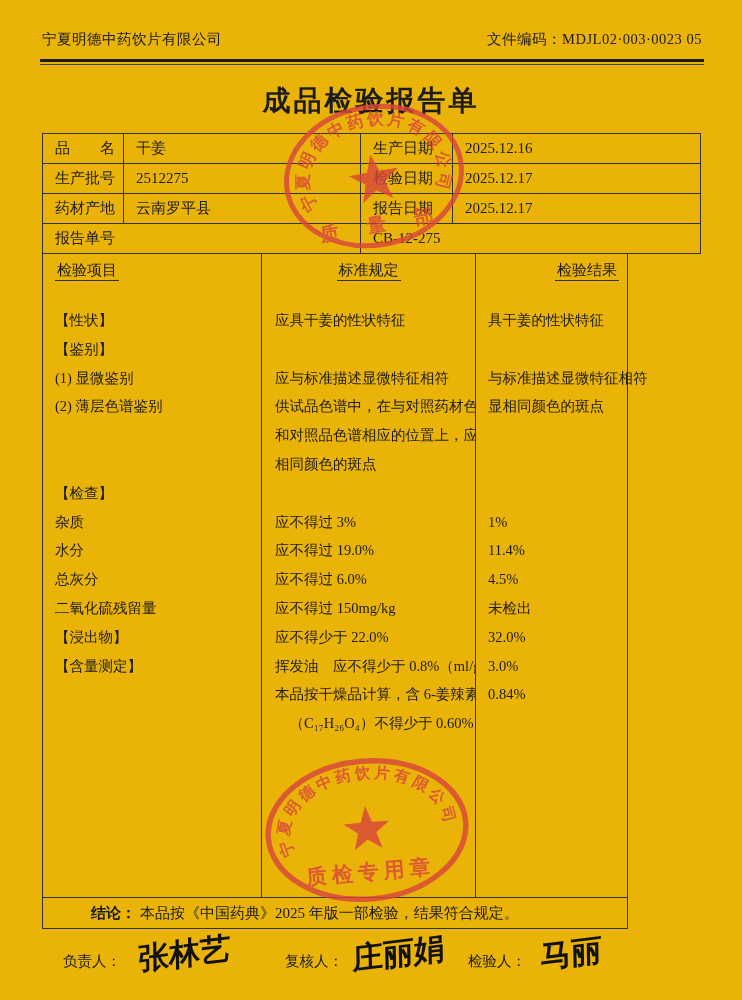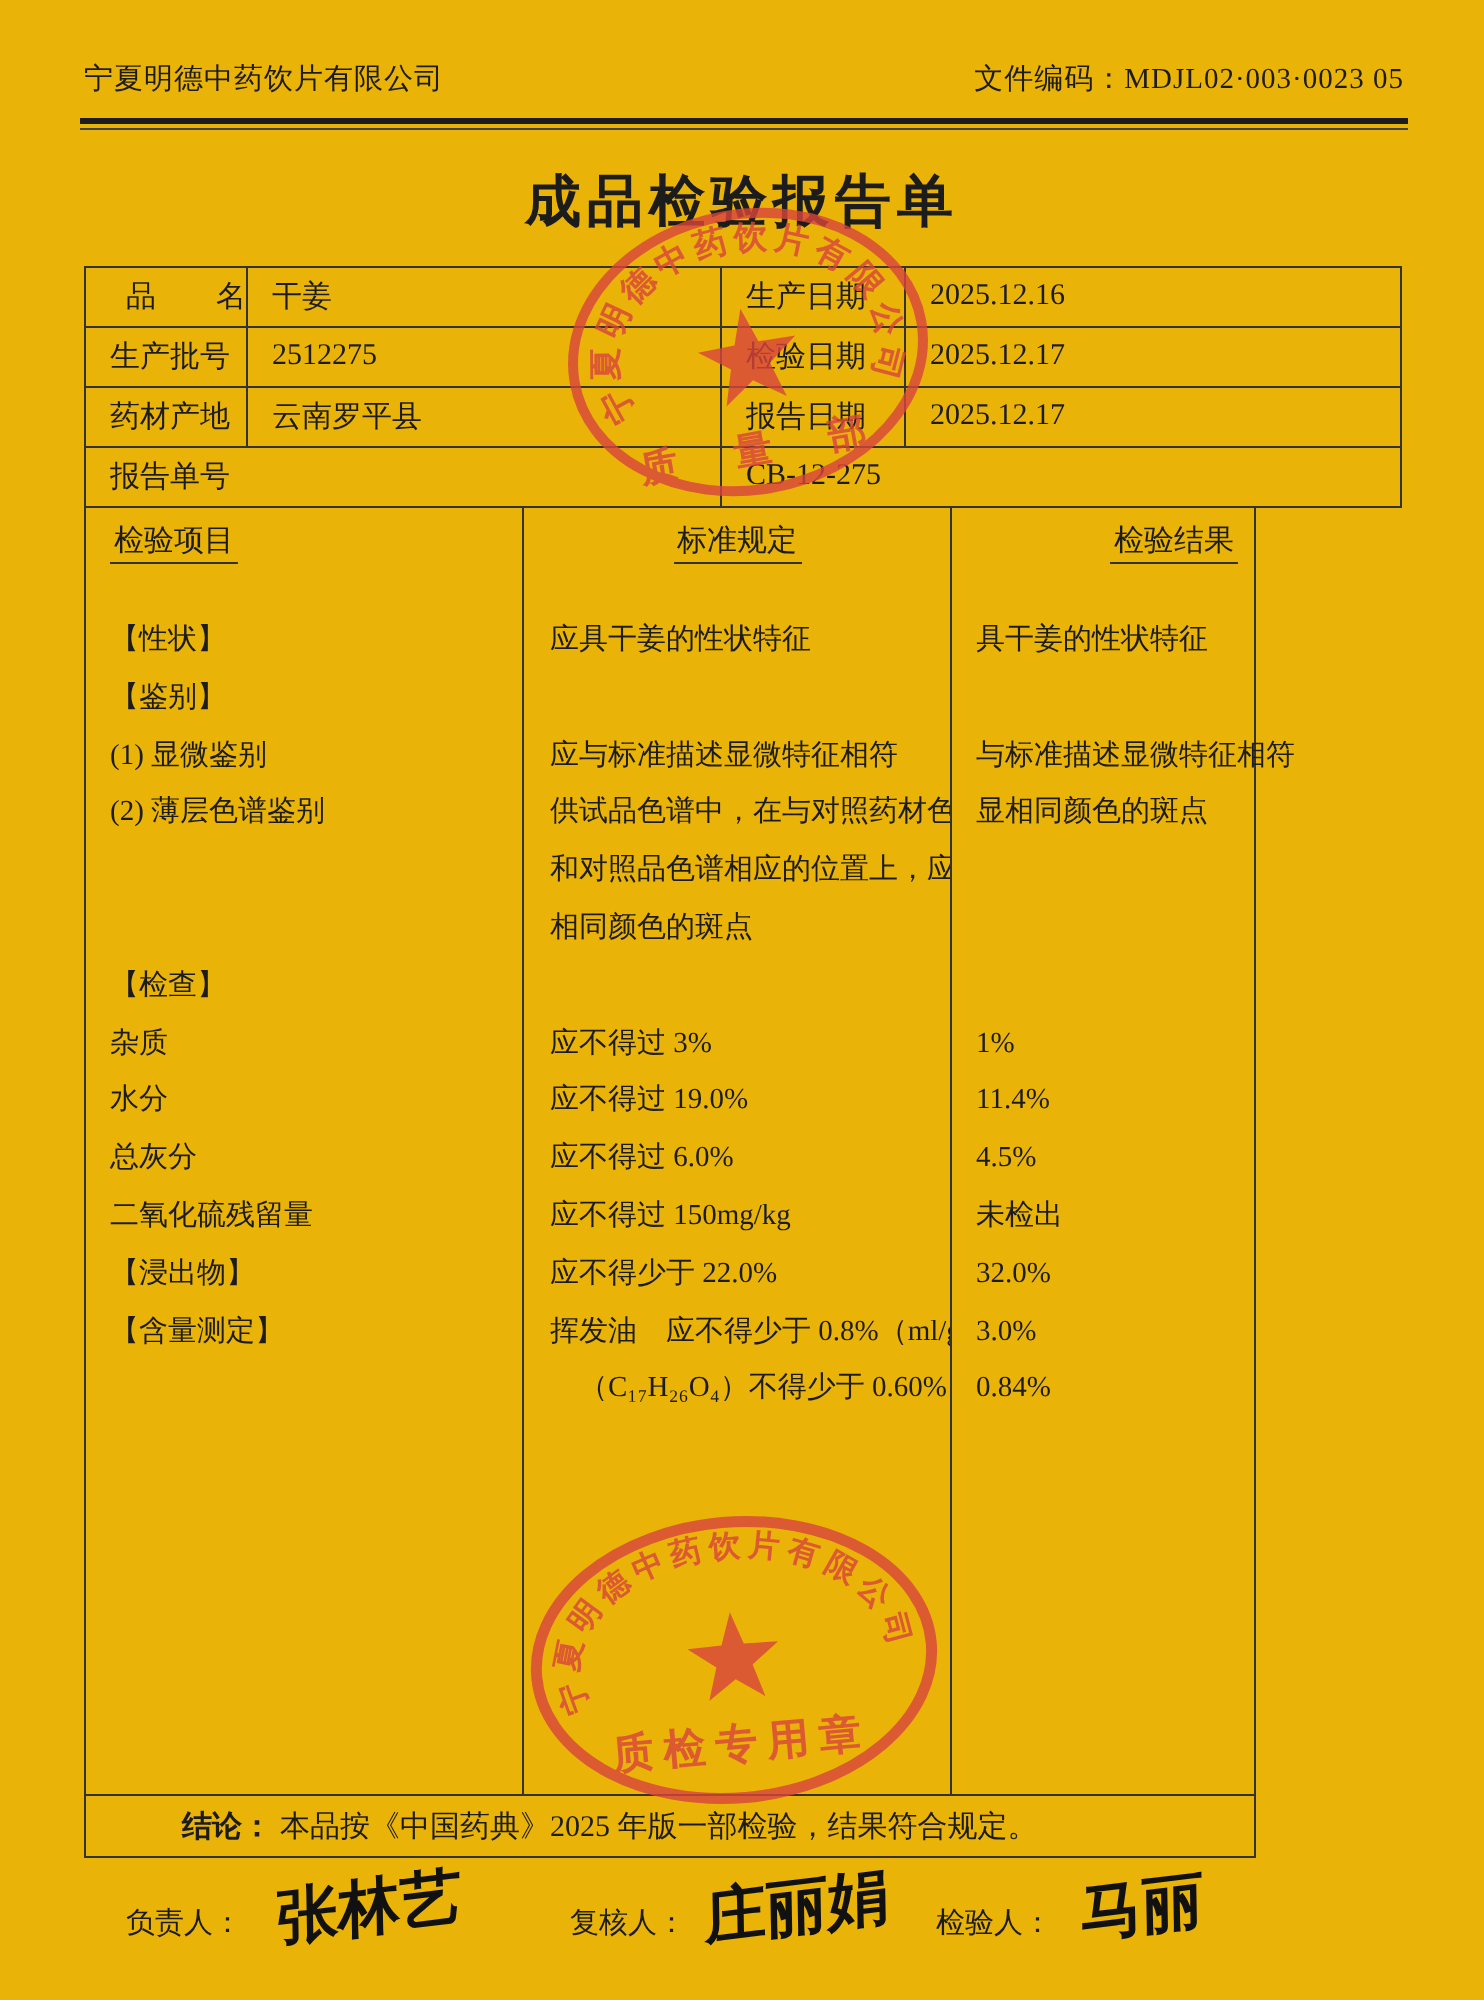--- a/index.html
+++ b/index.html
@@ -15,21 +15,21 @@
          font-size:14.5px; letter-spacing:0.5px; }
   .hdr-rule-thick { position:absolute; left:40px; right:38px; top:59px; height:2.5px; background:#1c1c1c; }
   .hdr-rule-thin  { position:absolute; left:40px; right:38px; top:64px; height:1px;   background:#444; }
   .title { position:absolute; left:0; right:0; top:82px; text-align:center;
            font-size:28px; font-weight:bold; letter-spacing:3px; }
   
   table.info { position:absolute; left:42px; top:133px; width:658px;
                border-collapse:collapse; table-layout:fixed; font-size:15px; }
   table.info td { border:1.2px solid #333; height:30px; padding:0 0 0 12px;
                   white-space:nowrap; overflow:hidden; }
-  td.w1{width:81px;text-align:right;} td.w2{width:237px;} td.w3{width:92px;} td.w4{width:248px;}
+  td.w1{width:81px;} td.w2{width:237px;} td.w3{width:92px;} td.w4{width:248px;}
   
   .mt { position:absolute; left:42px; top:253px; width:586px; border:1.2px solid #333; }
   .mt-body { display:grid; grid-template-columns:219px 214px 222px; }
   .mt-col { height:643px; overflow:hidden; border-right:1.2px solid #333; }
   .mt-col:last-child { border-right:none; }
   .mt-head { height:52px; padding-top:7px; font-size:15px; }
   .mt-head.center { text-align:center; }
   .mt-head.left { padding-left:12px; }
   .mt-head span { border-bottom:1px solid #333; padding:0 2px 2px 2px; }
   .line { height:28.8px; line-height:28.8px; font-size:14.5px; white-space:nowrap; overflow:visible; }
@@ -120,20 +120,21 @@
         <div class="line">供试品色谱中，在与对照药材色谱</div>
         <div class="line">和对照品色谱相应的位置上，应显</div>
         <div class="line">相同颜色的斑点</div>
         <div class="line"></div>
         <div class="line">应不得过 3%</div>
         <div class="line">应不得过 19.0%</div>
         <div class="line">应不得过 6.0%</div>
         <div class="line">应不得过 150mg/kg</div>
         <div class="line">应不得少于 22.0%</div>
         <div class="line">挥发油　应不得少于 0.8%（ml/g）</div>
+        <div class="line">本品按干燥品计算，含 6-姜辣素</div>
         <div class="line">　（C₁₇H₂₆O₄）不得少于 0.60%</div>
       </div>
       <div class="mt-col col-res">
         <div class="mt-head center"><span>检验结果</span></div>
         <div class="line">具干姜的性状特征</div>
         <div class="line"></div>
         <div class="line">与标准描述显微特征相符</div>
         <div class="line">显相同颜色的斑点</div>
         <div class="line"></div>
         <div class="line"></div>

